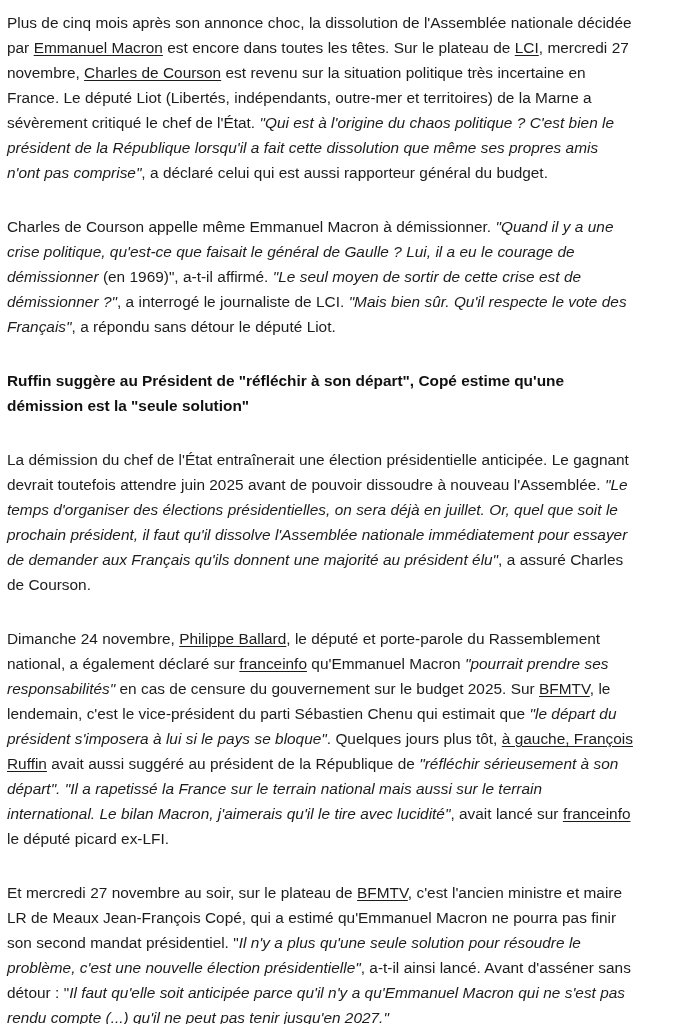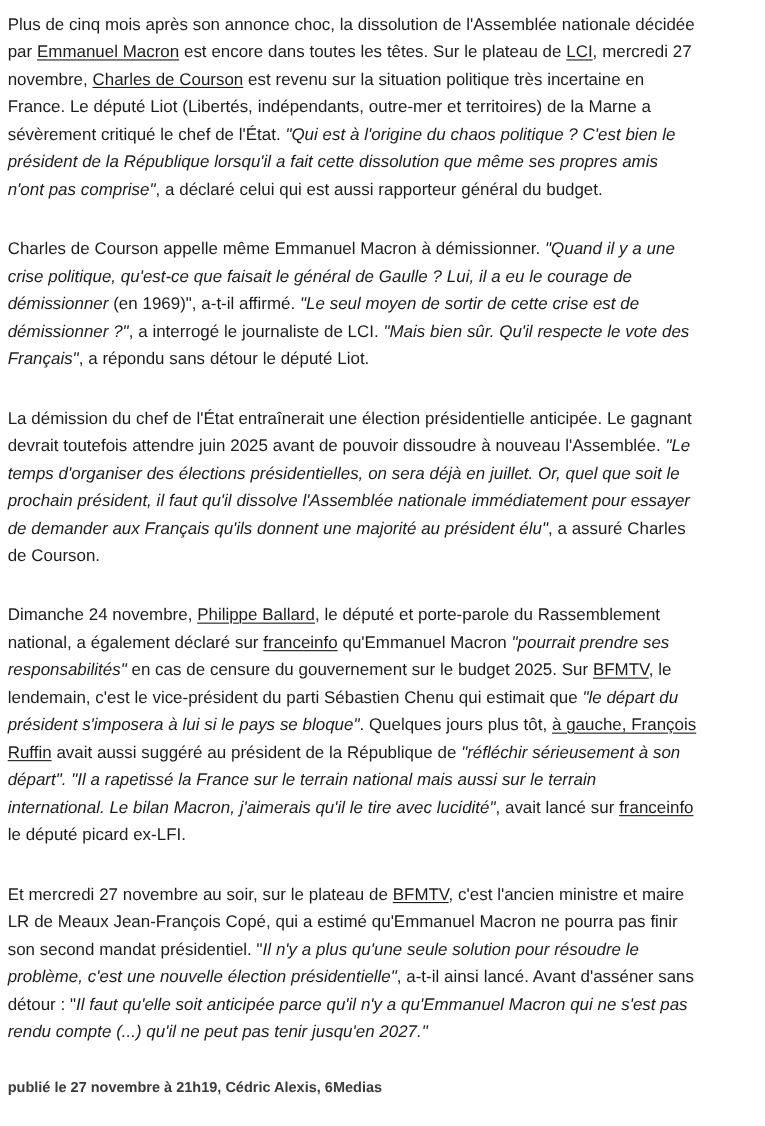--- a/index.html
+++ b/index.html
@@ -63,20 +63,21 @@
 </style>
 </head>
 <body>
 
 <div id="article">
   <div class="spacer-top"></div>
 
   <p class="para"><span>Plus de cinq mois après son annonce choc, la dissolution de l'Assemblée nationale décidée par </span><a class="inline-link" href="#">Emmanuel Macron</a><span> est encore dans toutes les têtes. Sur le plateau de </span><a class="inline-link" href="#">LCI</a><span>, mercredi 27 novembre, </span><a class="inline-link" href="#">Charles de Courson</a><span> est revenu sur la situation politique très incertaine en France. Le député Liot (Libertés, indépendants, outre-mer et territoires) de la Marne a sévèrement critiqué le chef de l'État.  </span><em class="quote">"Qui est à l'origine du chaos politique ? C'est bien le président de la République lorsqu'il a fait cette dissolution que même ses propres amis n'ont pas comprise"</em><span>, a déclaré celui qui est aussi rapporteur général du budget.</span></p>
   <p class="para"><span>Charles de Courson appelle même Emmanuel Macron à démissionner.  </span><em class="quote">"Quand il y a une crise politique, qu'est-ce que faisait le général de Gaulle ? Lui, il a eu le courage de démissionner</em><span> (en 1969)", a-t-il affirmé.  </span><em class="quote">"Le seul moyen de sortir de cette crise est de démissionner ?"</em><span>, a interrogé le journaliste de LCI.  </span><em class="quote">"Mais bien sûr. Qu'il respecte le vote des Français"</em><span>, a répondu sans détour le député Liot.</span></p>
 
+  <h2 class="subhead">Ruffin suggère au Président de "réfléchir à son départ", Copé estime qu'une démission est la "seule solution"</h2>
 
   <p class="para"><span>La démission du chef de l'État entraînerait une élection présidentielle anticipée. Le gagnant devrait toutefois attendre juin 2025 avant de pouvoir dissoudre à nouveau l'Assemblée. </span><em class="quote">"Le temps d'organiser des élections présidentielles, on sera déjà en juillet. Or, quel que soit le prochain président, il faut qu'il dissolve l'Assemblée nationale immédiatement pour essayer de demander aux Français qu'ils donnent une majorité au président élu"</em><span>, a assuré Charles de Courson.</span></p>
   <p class="para"><span>Dimanche 24 novembre, </span><a class="inline-link" href="#">Philippe Ballard</a><span>, le député et porte-parole du Rassemblement national, a également déclaré sur </span><a class="inline-link" href="#">franceinfo</a><span> qu'Emmanuel Macron  </span><em class="quote">"pourrait prendre ses responsabilités"</em><span> en cas de censure du gouvernement sur le budget 2025. Sur </span><a class="inline-link" href="#">BFMTV</a><span>, le lendemain, c'est le vice-président du parti Sébastien Chenu qui estimait que </span><em class="quote">"le départ du président s'imposera à lui si le pays se bloque"</em><span>. Quelques jours plus tôt, </span><a class="inline-link" href="#">à gauche, François Ruffin</a><span> avait aussi suggéré au président de la République de  </span><em class="quote">"réfléchir sérieusement à son départ". "Il a rapetissé la France sur le terrain national mais aussi sur le terrain international. Le bilan Macron, j'aimerais qu'il le tire avec lucidité"</em><span>, avait lancé sur </span><a class="inline-link" href="#">franceinfo</a><span> le député picard ex-LFI.</span></p>
   <p class="para"><span>Et mercredi 27 novembre au soir, sur le plateau de </span><a class="inline-link" href="#">BFMTV</a><span>, c'est l'ancien ministre et maire LR de Meaux Jean-François Copé, qui a estimé qu'Emmanuel Macron ne pourra pas finir son second mandat présidentiel. "</span><em class="quote">Il n'y a plus qu'une seule solution pour résoudre le problème, c'est une nouvelle élection présidentielle"</em><span>, a-t-il ainsi lancé. Avant d'asséner sans détour : "</span><em class="quote">Il faut qu'elle soit anticipée parce qu'il n'y a qu'Emmanuel Macron qui ne s'est pas rendu compte (...) qu'il ne peut pas tenir jusqu'en 2027."</em></p>
 </div>
 
 <footer class="byline">
   <span>publié le 27 novembre à 21h19, Cédric Alexis, 6Medias</span>
 </footer>
 

